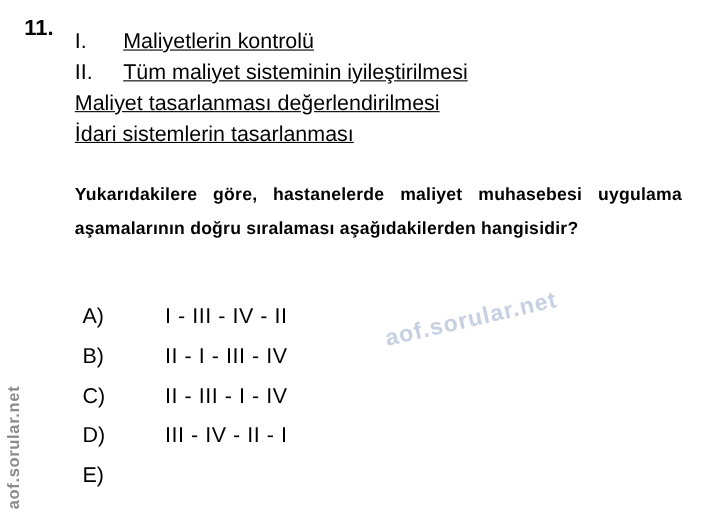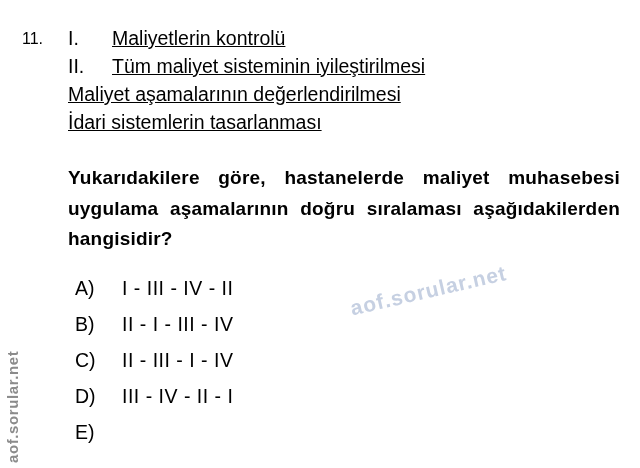--- a/index.html
+++ b/index.html
@@ -12,23 +12,23 @@
     width: 640px;
     height: 468px;
     background: #ffffff;
     overflow: hidden;
     font-family: "Liberation Sans", sans-serif;
     color: #000000;
   }
   .qnum {
     position: absolute;
     left: 22px;
-    top: 25px;
-    font-size: 16px;
-    font-weight: normal;
+    top: 12px;
+    font-size: 20px;
+    font-weight: bold;
     line-height: 28px;
   }
   .roman-list {
     position: absolute;
     left: 68px;
     top: 24px;
     width: 500px;
   }
   .roman-row {
     display: flex;
@@ -43,21 +43,21 @@
   .roman-text {
     flex: 1;
     white-space: nowrap;
     text-decoration: underline;
   }
   .qtext {
     position: absolute;
     left: 68px;
     top: 163px;
     width: 552px;
-    font-size: 19px;
+    font-size: 16px;
     font-weight: bold;
     line-height: 30.5px;
     text-align: justify;
     letter-spacing: 0.2px;
   }
   .options {
     position: absolute;
     left: 75px;
     top: 270px;
   }
@@ -67,20 +67,21 @@
     line-height: 36px;
     font-size: 19.5px;
   }
   .option-letter {
     width: 47px;
     flex: 0 0 47px;
   }
   .option-value {
     white-space: nowrap;
     letter-spacing: 0.5px;
+    margin-left: 28px;
   }
   .wm-diagonal {
     position: absolute;
     left: 348px;
     top: 297px;
     font-size: 21px;
     font-weight: 600;
     letter-spacing: 1px;
     color: #c6d0e2;
     transform: rotate(-13deg);
@@ -112,21 +113,21 @@
   <div class="roman-list">
     <div class="roman-row">
       <span class="roman-numeral">I.</span>
       <span class="roman-text">Maliyetlerin kontrolü</span>
     </div>
     <div class="roman-row">
       <span class="roman-numeral">II.</span>
       <span class="roman-text">Tüm maliyet sisteminin iyileştirilmesi</span>
     </div>
     <div class="roman-row">
-      <span class="roman-text">Maliyet aşamalarının değerlendirilmesi</span>
+      <span class="roman-text">Maliyet tasarlanması değerlendirilmesi</span>
     </div>
     <div class="roman-row">
       <span class="roman-text">İdari sistemlerin tasarlanması</span>
     </div>
   </div>
 
   <div class="qtext">Yukarıdakilere göre, hastanelerde maliyet muhasebesi uygulama aşamalarının doğru sıralaması aşağıdakilerden hangisidir?</div>
 
   <div class="options">
     <div class="option-row">

